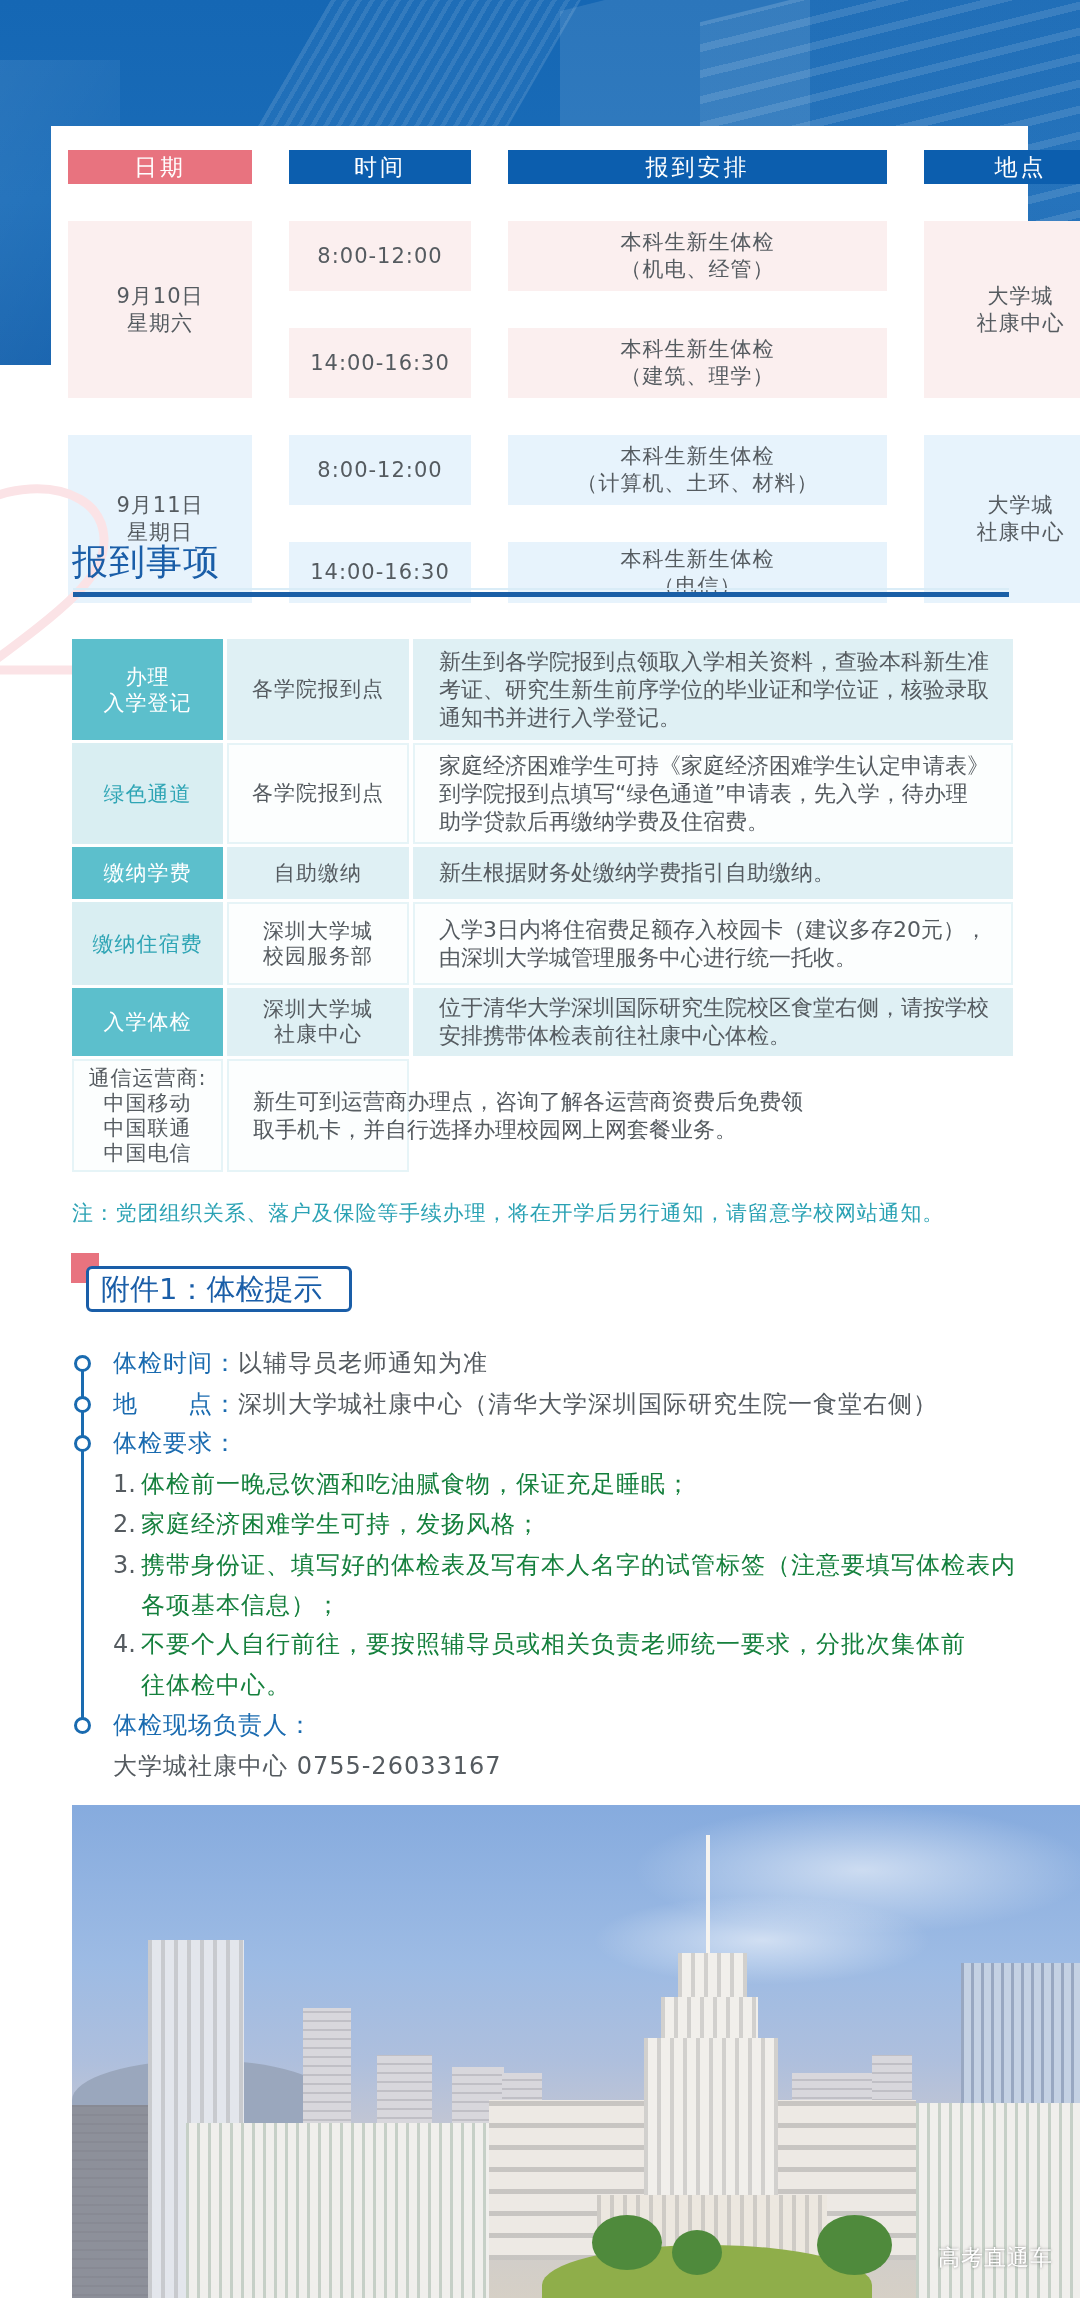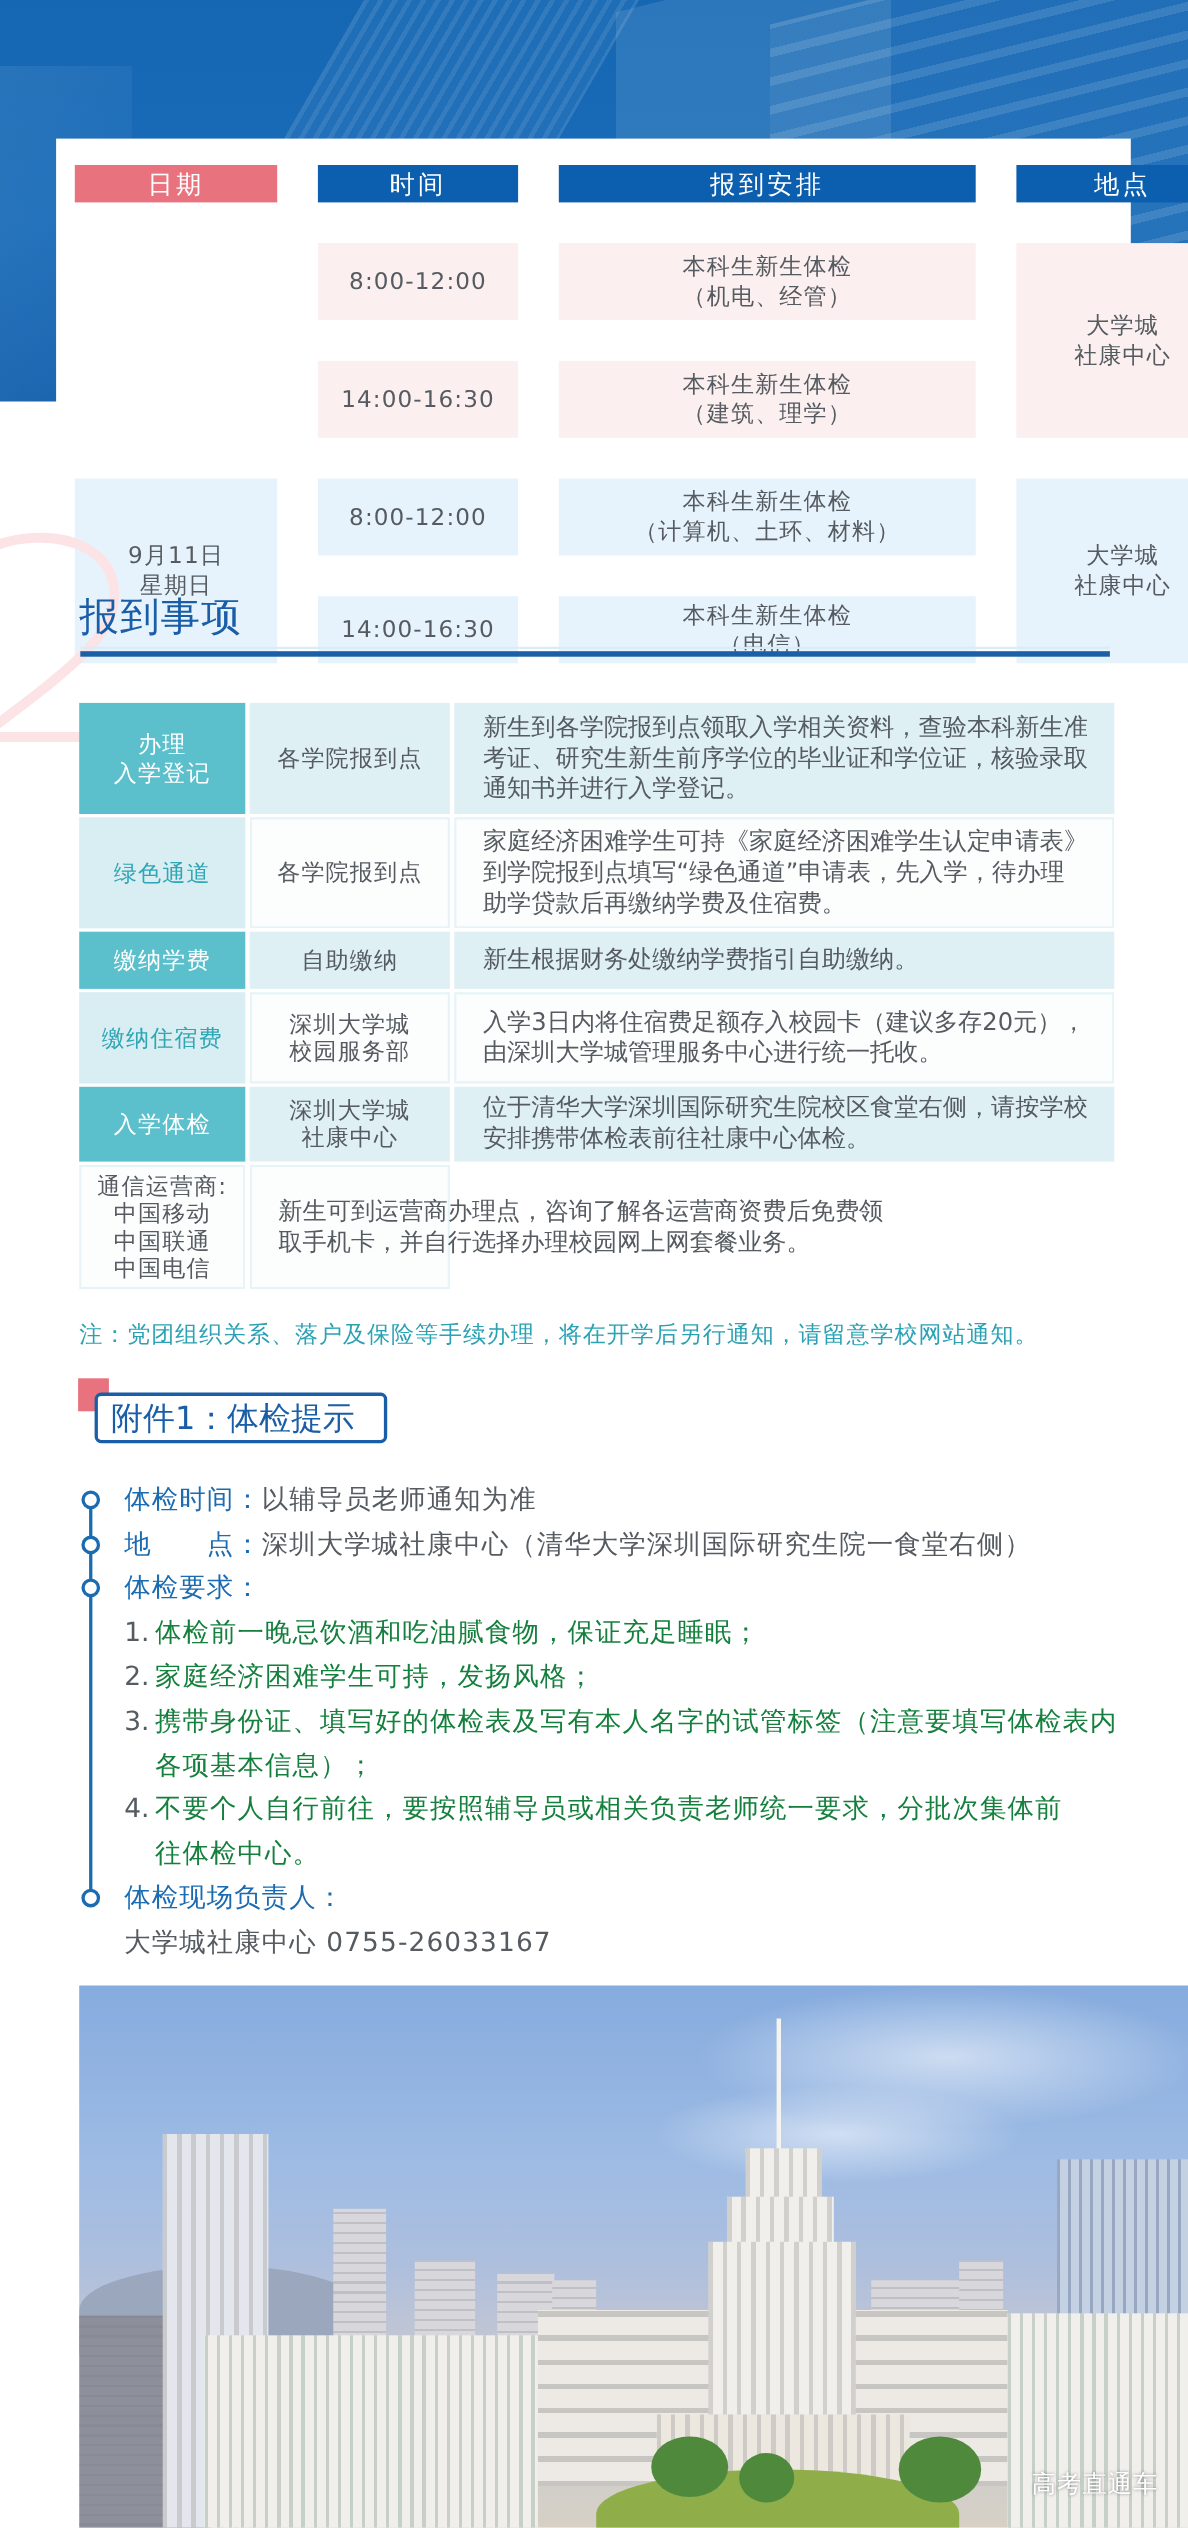--- a/index.html
+++ b/index.html
@@ -124,20 +124,22 @@
 </div>
 
 <div class="card"></div>
 
 <div class="sched">
   <div class="sh pink" style="grid-column:1;grid-row:1">日期</div>
   <div class="sh" style="grid-column:2;grid-row:1">时间</div>
   <div class="sh" style="grid-column:3;grid-row:1">报到安排</div>
   <div class="sh" style="grid-column:4;grid-row:1">地点</div>
 
+  <div class="sc pink" style="grid-column:1;grid-row:2 / span 2">9月10日
+星期六</div>
   <div class="sc pink" style="grid-column:2;grid-row:2">8:00-12:00</div>
   <div class="sc pink" style="grid-column:3;grid-row:2">本科生新生体检
 （机电、经管）</div>
   <div class="sc pink" style="grid-column:2;grid-row:3">14:00-16:30</div>
   <div class="sc pink" style="grid-column:3;grid-row:3">本科生新生体检
 （建筑、理学）</div>
   <div class="sc pink" style="grid-column:4;grid-row:2 / span 2">大学城
 社康中心</div>
 
   <div class="sc blue" style="grid-column:1;grid-row:4 / span 2">9月11日

